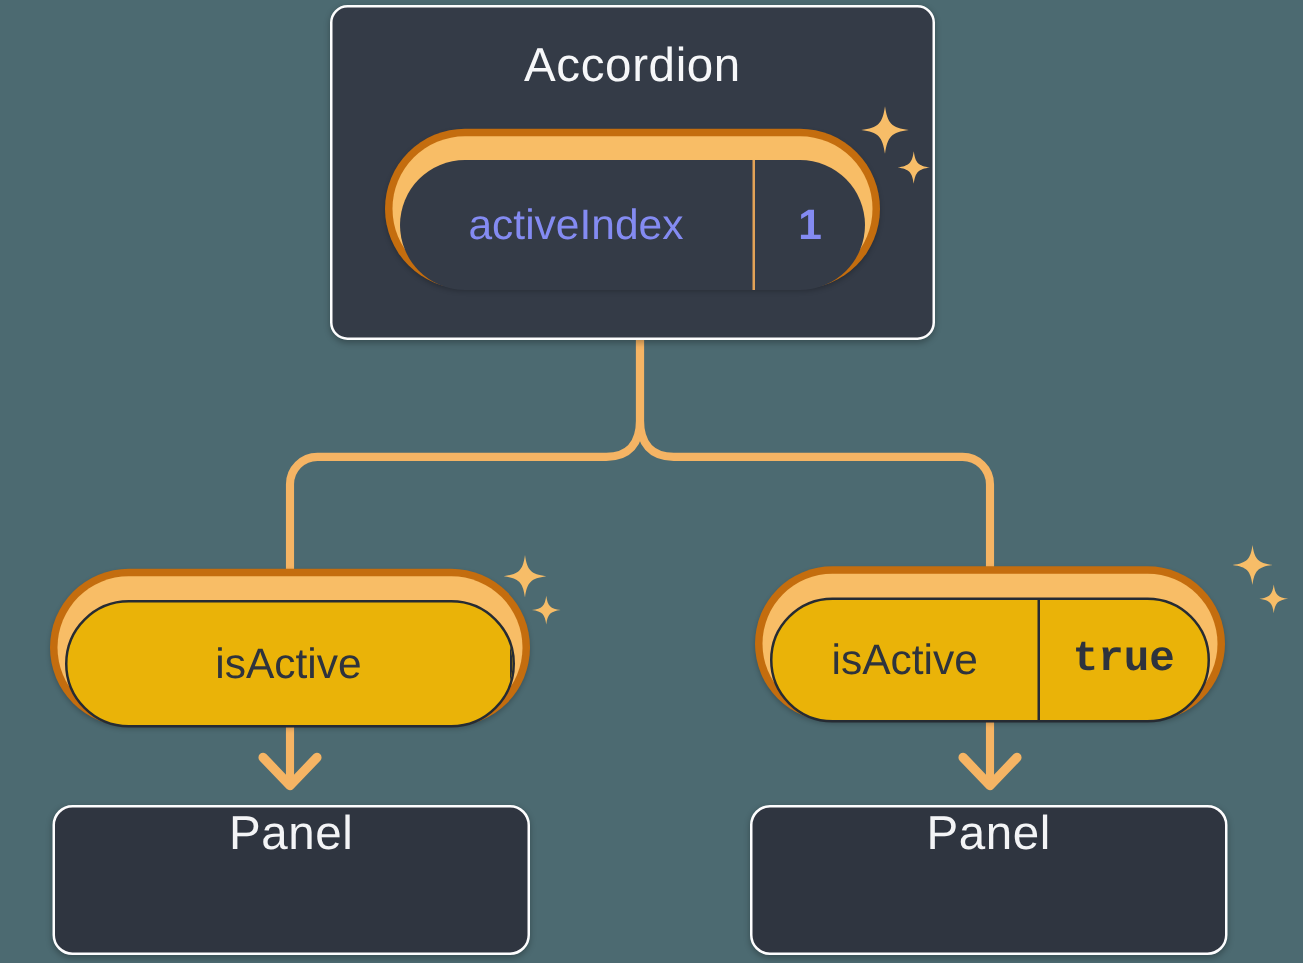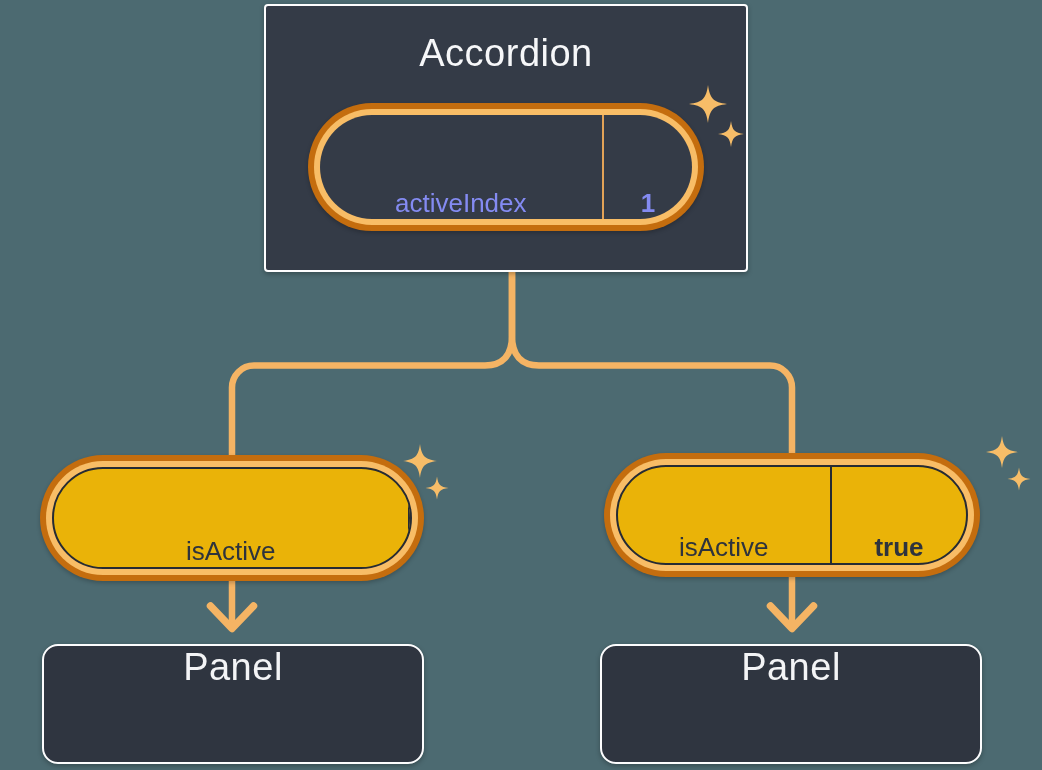--- a/index.html
+++ b/index.html
@@ -25,21 +25,21 @@
   }
   svg.connectors { z-index: 1; }
   svg.sparkles  { z-index: 3; }
 
   .layer-nodes { position: absolute; left:0; top:0; width:100%; height:100%; z-index: 2; }
 
   
   .box {
     position: absolute;
     border: 2.5px solid #FDFDFE;
-    border-radius: 4px;
+    border-radius: 14px;
     background: #343B47;
     box-shadow: 0 2px 5px rgba(0,0,0,0.28);
   }
   .accordion-box {
     left: 264px; top: 4px;
     width: 484px; height: 268px;
     display: flex; flex-direction: column; align-items: center;
   }
   .box-title {
     margin-top: 26px;
@@ -70,23 +70,24 @@
   }
   .pill-inner {
     width: 100%; height: 100%;
     border-radius: 999px;
     background: #F8BD66;           
     padding: 6px;
   }
   .pill-content {
     width: 100%; height: 100%;
     border-radius: 999px;
-    display: flex; align-items: flex-end;
+    display: flex; align-items: center;
     overflow: hidden;
-    font-size: 26px;
+    font-size: 34px;
+    margin-top: 13px;
   }
   .pill-cell {
     display: flex; align-items: center; justify-content: center;
   }
   .pill-label { flex: 1; }
   .pill-value { font-weight: 700; }
   .pill-divider { width: 2.5px; align-self: stretch; }
 
   
   .state-pill {
@@ -100,21 +101,21 @@
   
   .prop-pill .pill-content {
     background: #eab308;
     color: #2E333D;
     border: 2.5px solid #262B33;
   }
   .prop-pill .pill-divider { background: #262B33; }
   .prop-pill-left  { left: 40px;  top: 455px; width: 384px; height: 126px; }
   .prop-pill-left  .pill-value { width: 152px; }
   .prop-pill-right { left: 604px; top: 453px; width: 376px; height: 124px; }
-  .prop-pill-right .pill-value { width: 134px; }
+  .prop-pill-right .pill-value { width: 134px; font-family: Liberation Mono, monospace; }
 </style>
 </head>
 <body>
 
 <div class="canvas">
 
   <svg class="overlay connectors" viewBox="0 0 1042 770">
     <g fill="none" stroke="#F5B464" stroke-width="6.5" stroke-linecap="round" stroke-linejoin="round">
 
       <path d="M512 272 V336 C512 355 503 365.5 485 365.5 H254 C241.8 365.5 232 375.3 232 387.5 V470"></path>

